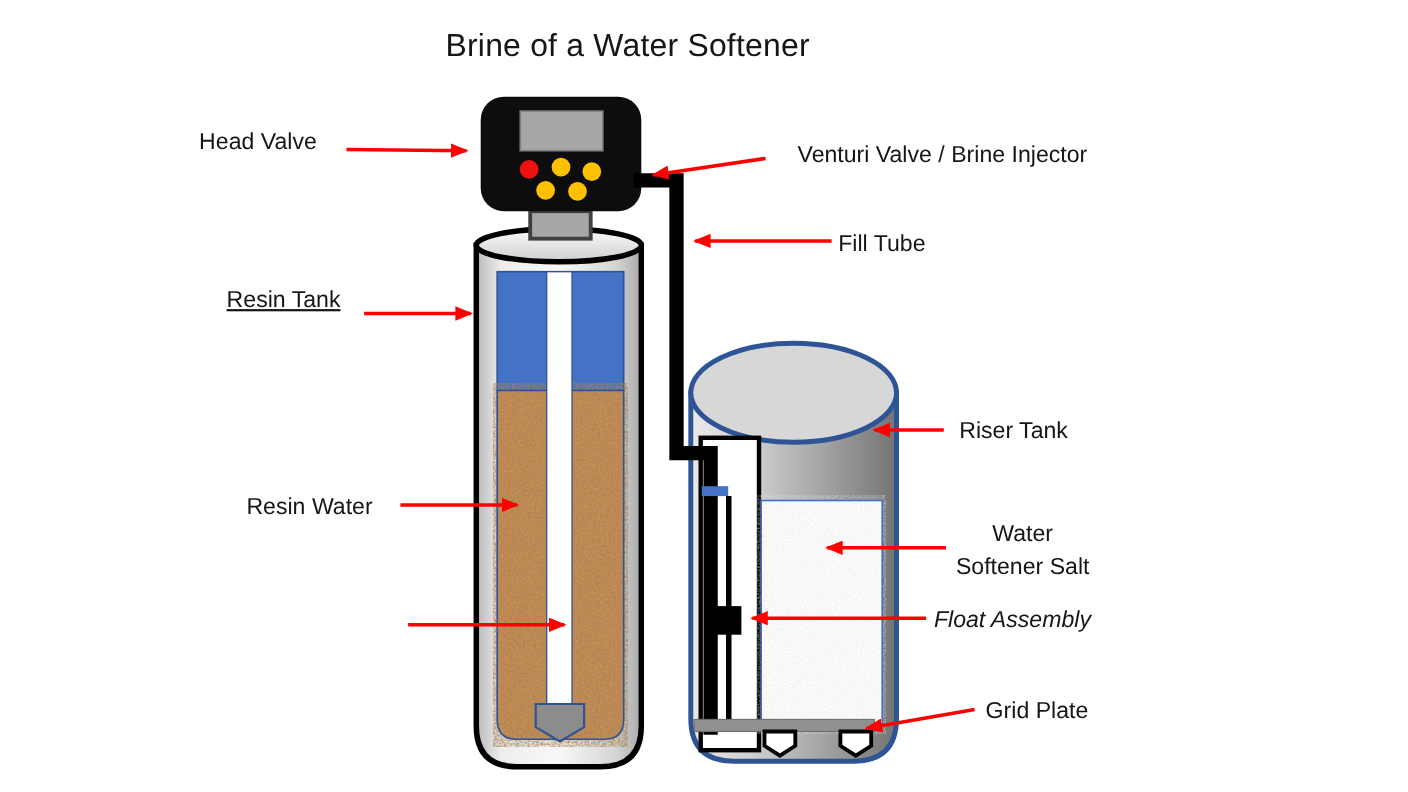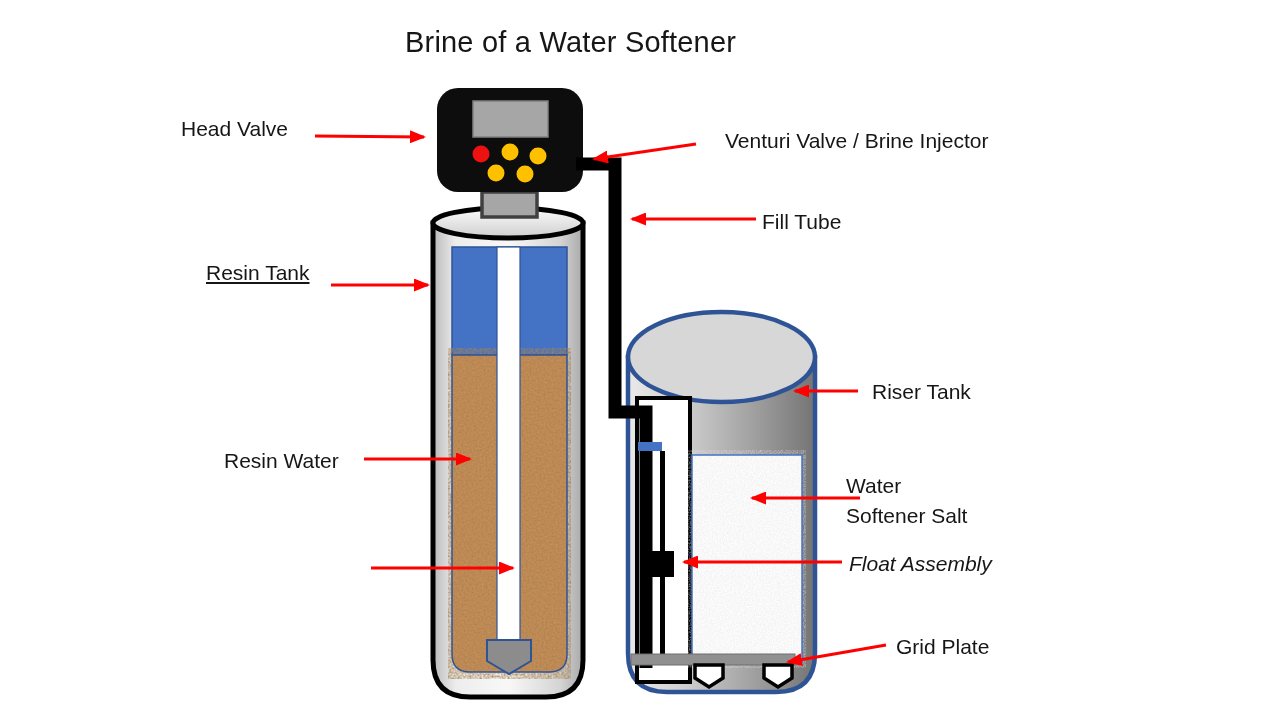--- a/index.html
+++ b/index.html
@@ -96,17 +96,17 @@
   </svg>
 
   <div class="title">Brine of a Water Softener</div>
 
   <div class="label" style="left:181px;top:114px;">Head Valve</div>
   <div class="label" style="left:697px;top:126px;margin-left:28px;">Venturi Valve / Brine Injector</div>
   <div class="label" style="left:762px;top:207px;text-align:center;">Fill Tube</div>
   <div class="label" style="left:206px;top:258px;text-decoration:underline;">Resin Tank</div>
   <div class="label" style="left:224px;top:446px;">Resin Water</div>
   <div class="label" style="left:872px;top:377px;">Riser Tank</div>
-  <div class="label" style="left:846px;top:471px;">Water
+  <div class="label" style="left:869px;top:471px;text-align:center;">Water
 Softener Salt</div>
   <div class="label" style="left:849px;top:549px;font-style:italic;">Float Assembly</div>
   <div class="label" style="left:896px;top:632px;">Grid Plate</div>
 </div>
 
 </body></html>

